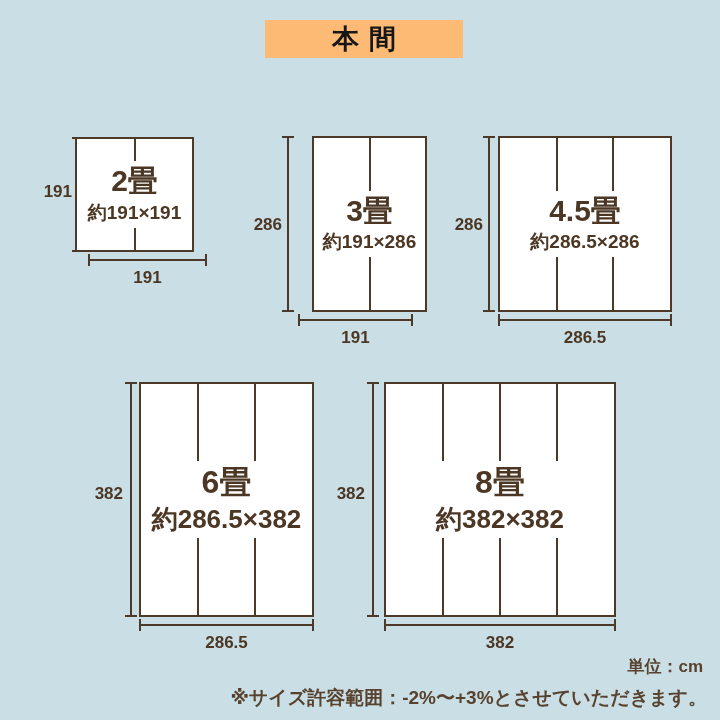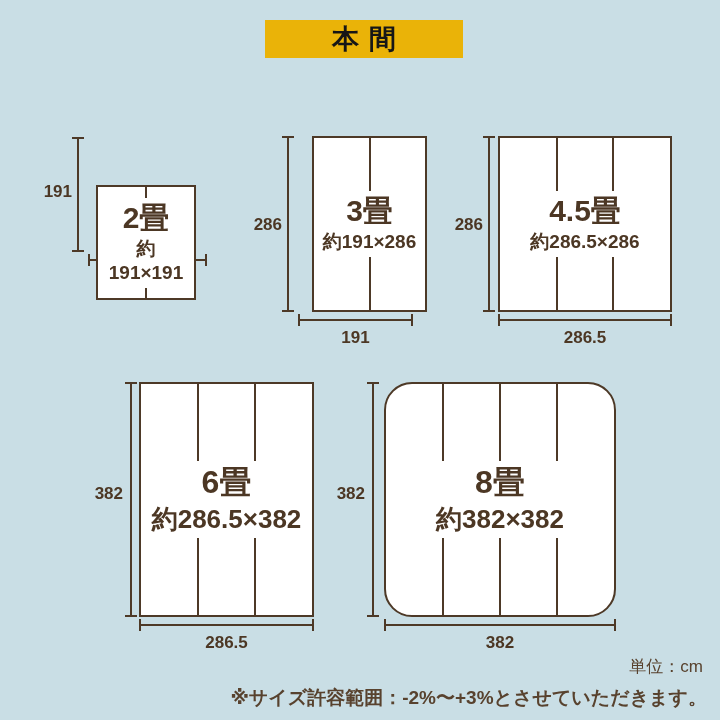--- a/index.html
+++ b/index.html
@@ -13,21 +13,21 @@
   body{background:#fff;font-family:"Liberation Sans","DejaVu Sans",sans-serif;}
   .canvas{
     position:relative;width:720px;height:720px;overflow:hidden;
     background:var(--bg);
   }
   section{display:contents;}
 
   
   .brand{
     position:absolute;left:265px;top:20px;width:198px;height:38px;
-    background:#eab308;display:flex;align-items:center;justify-content:center;
+    background:#fdba74;display:flex;align-items:center;justify-content:center;
   }
   .brand span{
     font-size:27px;font-weight:700;color:#161616;
     letter-spacing:10px;text-indent:10px;line-height:1;
   }
   .page-title{
     position:absolute;left:0;top:62px;width:720px;margin:0;
     text-align:center;font-size:45px;font-weight:700;
     letter-spacing:4px;color:var(--title);line-height:1.05;
   }
@@ -71,21 +71,21 @@
     position:absolute;width:34px;text-align:right;
     font-size:17px;font-weight:600;color:var(--text);line-height:1;
   }
   .hlabel{
     position:absolute;text-align:center;
     font-size:17px;font-weight:600;color:var(--text);line-height:1;
   }
 
   
   
-  .d0 .rect{left:96px;top:137px;width:100px;height:115px;margin-top:48px;}
+  .d0 .rect{left:75px;top:137px;width:119px;height:115px;}
   .d0 .vdim{left:72px;top:137px;height:115px;}
   .d0 .vlabel{left:38px;top:183px;}
   .d0 .hdim{left:88px;top:254px;width:119px;}
   .d0 .hlabel{left:88px;top:269px;width:119px;}
   
   .d1 .rect{left:312px;top:136px;width:115px;height:176px;}
   .d1 .vdim{left:282px;top:136px;height:176px;}
   .d1 .vlabel{left:248px;top:216px;}
   .d1 .hdim{left:298px;top:314px;width:115px;}
   .d1 .hlabel{left:298px;top:329px;width:115px;}
@@ -95,30 +95,30 @@
   .d2 .vlabel{left:449px;top:216px;}
   .d2 .hdim{left:498px;top:314px;width:174px;}
   .d2 .hlabel{left:498px;top:329px;width:174px;}
   
   .d3 .rect{left:139px;top:382px;width:175px;height:235px;}
   .d3 .vdim{left:125px;top:382px;height:235px;}
   .d3 .vlabel{left:89px;top:485px;}
   .d3 .hdim{left:139px;top:619px;width:175px;}
   .d3 .hlabel{left:139px;top:634px;width:175px;}
   
-  .d4 .rect{left:384px;top:382px;width:232px;height:235px;border-radius:28px;}
+  .d4 .rect{left:384px;top:382px;width:232px;height:235px;}
   .d4 .vdim{left:367px;top:382px;height:235px;}
   .d4 .vlabel{left:331px;top:485px;}
   .d4 .hdim{left:384px;top:619px;width:232px;}
   .d4 .hlabel{left:384px;top:634px;width:232px;}
 
   
   .unit{
     position:absolute;right:17px;top:657px;
-    font-size:17px;font-weight:400;color:var(--note);line-height:1.2;
+    font-size:17px;font-weight:700;color:var(--note);line-height:1.2;
   }
   .note{
     position:absolute;right:13px;top:687px;
     font-size:19px;font-weight:700;color:var(--note);line-height:1.2;
   }
 </style>
 </head>
 <body>
 
 <div class="canvas">

